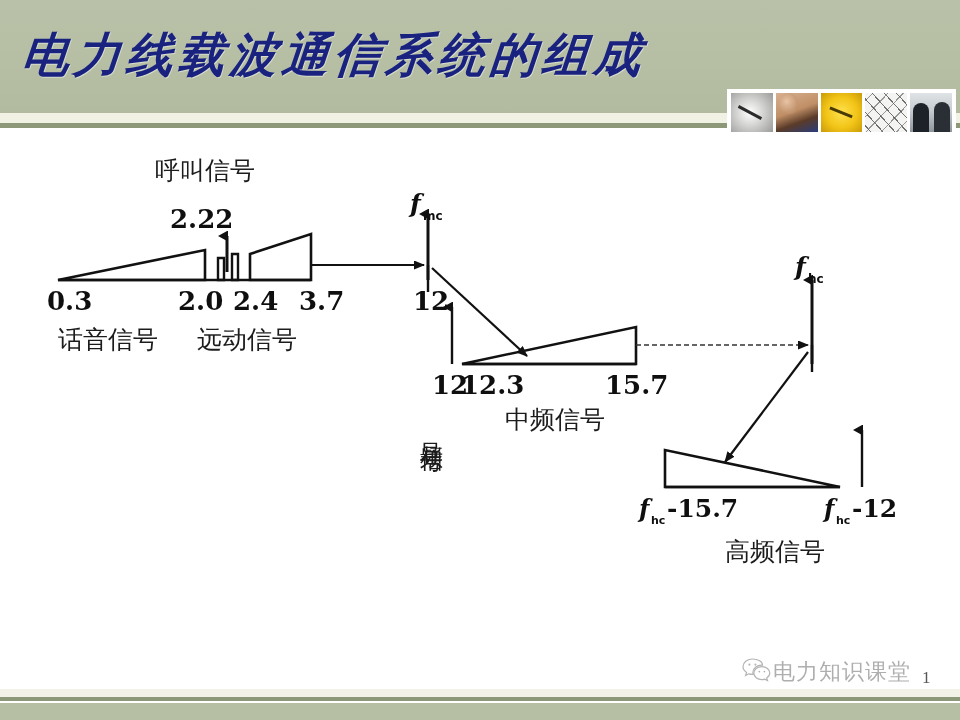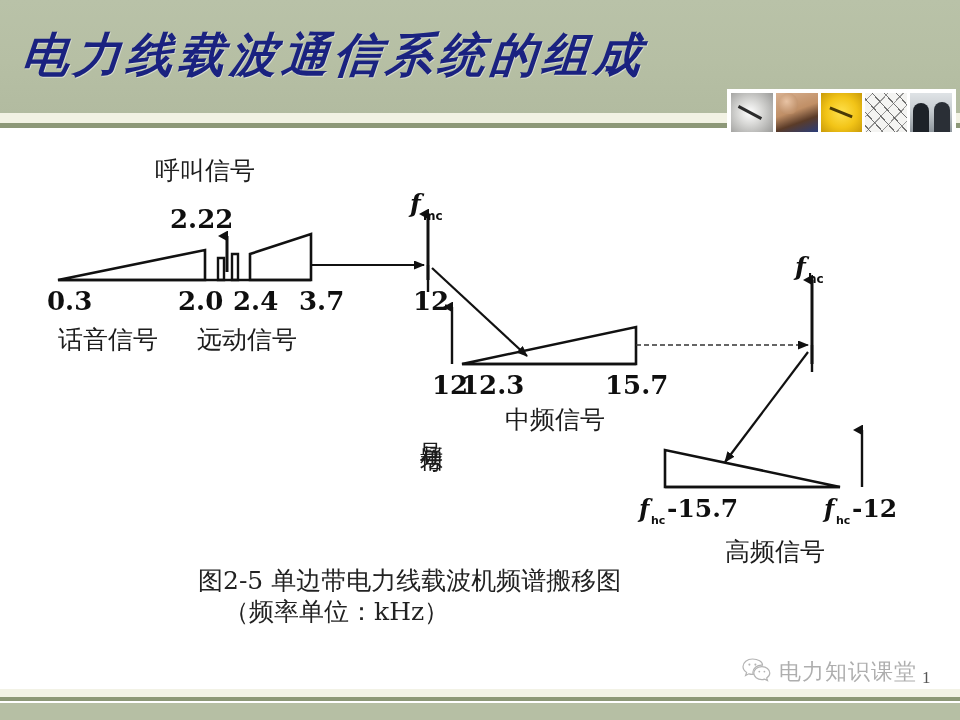--- a/index.html
+++ b/index.html
@@ -155,21 +155,21 @@
     width: 960px;
     height: 17px;
     background: #b6bfa4;
   }
   .watermark {
     position: absolute;
     left: 742px;
     top: 657px;
     display: flex;
     align-items: flex-end;
-    gap: 7px;
+    gap: 1px;
     opacity: 0.55;
   }
   .wm-text {
     font-family: "DejaVu Sans", "Liberation Sans", sans-serif;
     font-size: 22px;
     color: #6d6d6d;
     letter-spacing: 1px;
     white-space: nowrap;
   }
   .page-number {
@@ -299,24 +299,20 @@
       <g>
         <text x="824" y="385" font-family="DejaVu Serif, Liberation Serif, serif" font-size="24" font-style="italic" font-weight="bold" fill="#0f0f0f">f</text>
         <text x="836" y="392" font-family="DejaVu Sans, Liberation Sans, sans-serif" font-size="11" font-weight="bold" fill="#0f0f0f">hc</text>
       <text x="852" y="385" font-family="DejaVu Serif, Liberation Serif, serif" font-size="25" font-weight="bold" fill="#0f0f0f">-12</text>
       </g>
 
       <text x="725" y="428" font-family="DejaVu Serif, Liberation Serif, serif" font-size="25" fill="#1c1c1c">高频信号</text>
     </svg>
   </div>
 
-  <div class="caption">
-    <div class="line1">图2-5 单边带电力线载波机频谱搬移图</div>
-    <div class="line2">（频率单位：kHz）</div>
-  </div>
 
   <div class="watermark">
     <span>
       <svg width="30" height="26" viewBox="0 0 30 26" xmlns="http://www.w3.org/2000/svg">
         <path d="M10.5,2 C5.3,2 1,5.4 1,9.6 c0,2.4 1.4,4.5 3.6,5.9 L3.6,18.5 l3.2,-1.7
                  c1.1,0.3 2.3,0.5 3.5,0.5 c0.3,0 0.6,0 0.9,0 c-0.2,-0.6 -0.3,-1.3 -0.3,-2
                  c0,-4 3.9,-7.2 8.7,-7.2 c0.3,0 0.6,0 0.9,0 C20.6,4.7 16.1,2 10.5,2 z" fill="none" stroke="#777777" stroke-width="1.2"></path>
         <circle cx="7.4" cy="7.6" r="1.05" fill="#777777"></circle>
         <circle cx="13.4" cy="7.6" r="1.05" fill="#777777"></circle>
         <path d="M19.8,9.6 c-4.4,0 -8,2.9 -8,6.5 c0,3.6 3.6,6.5 8,6.5 c1,0 2,-0.2 2.9,-0.5

